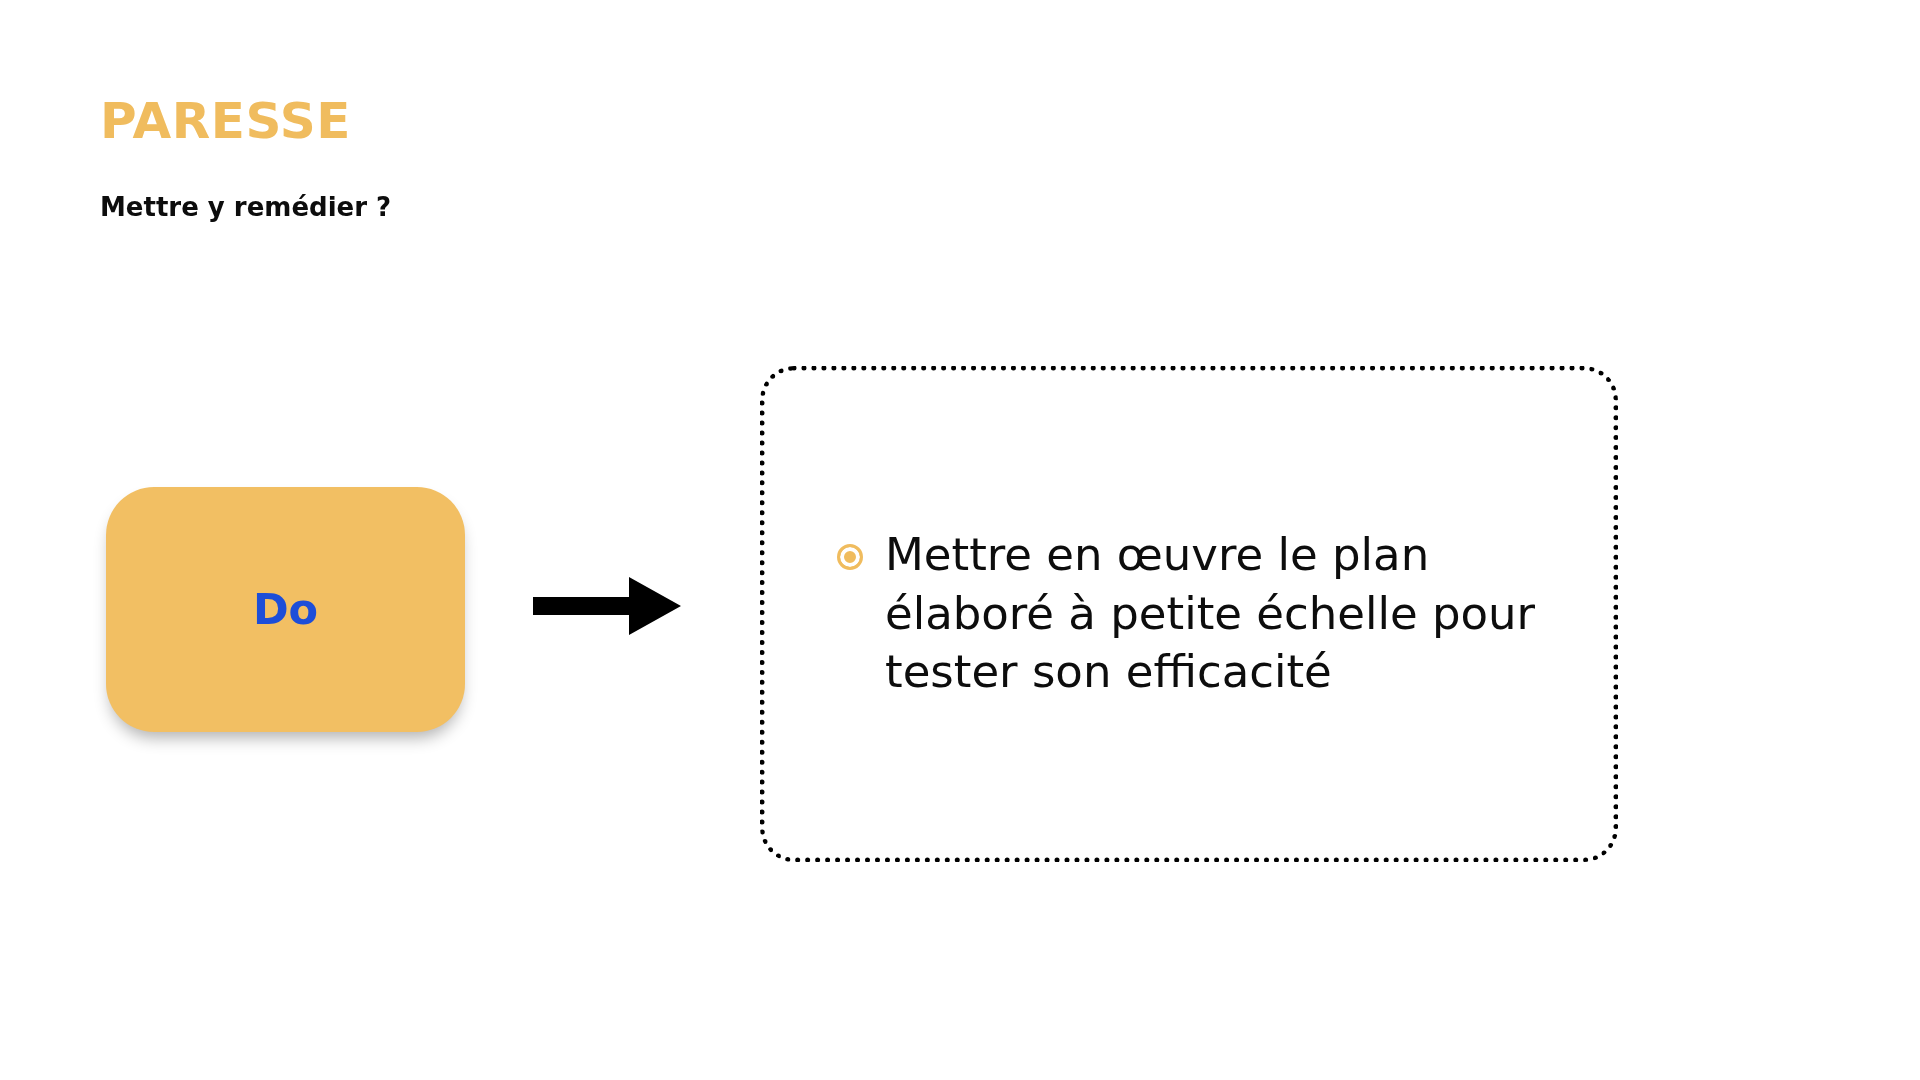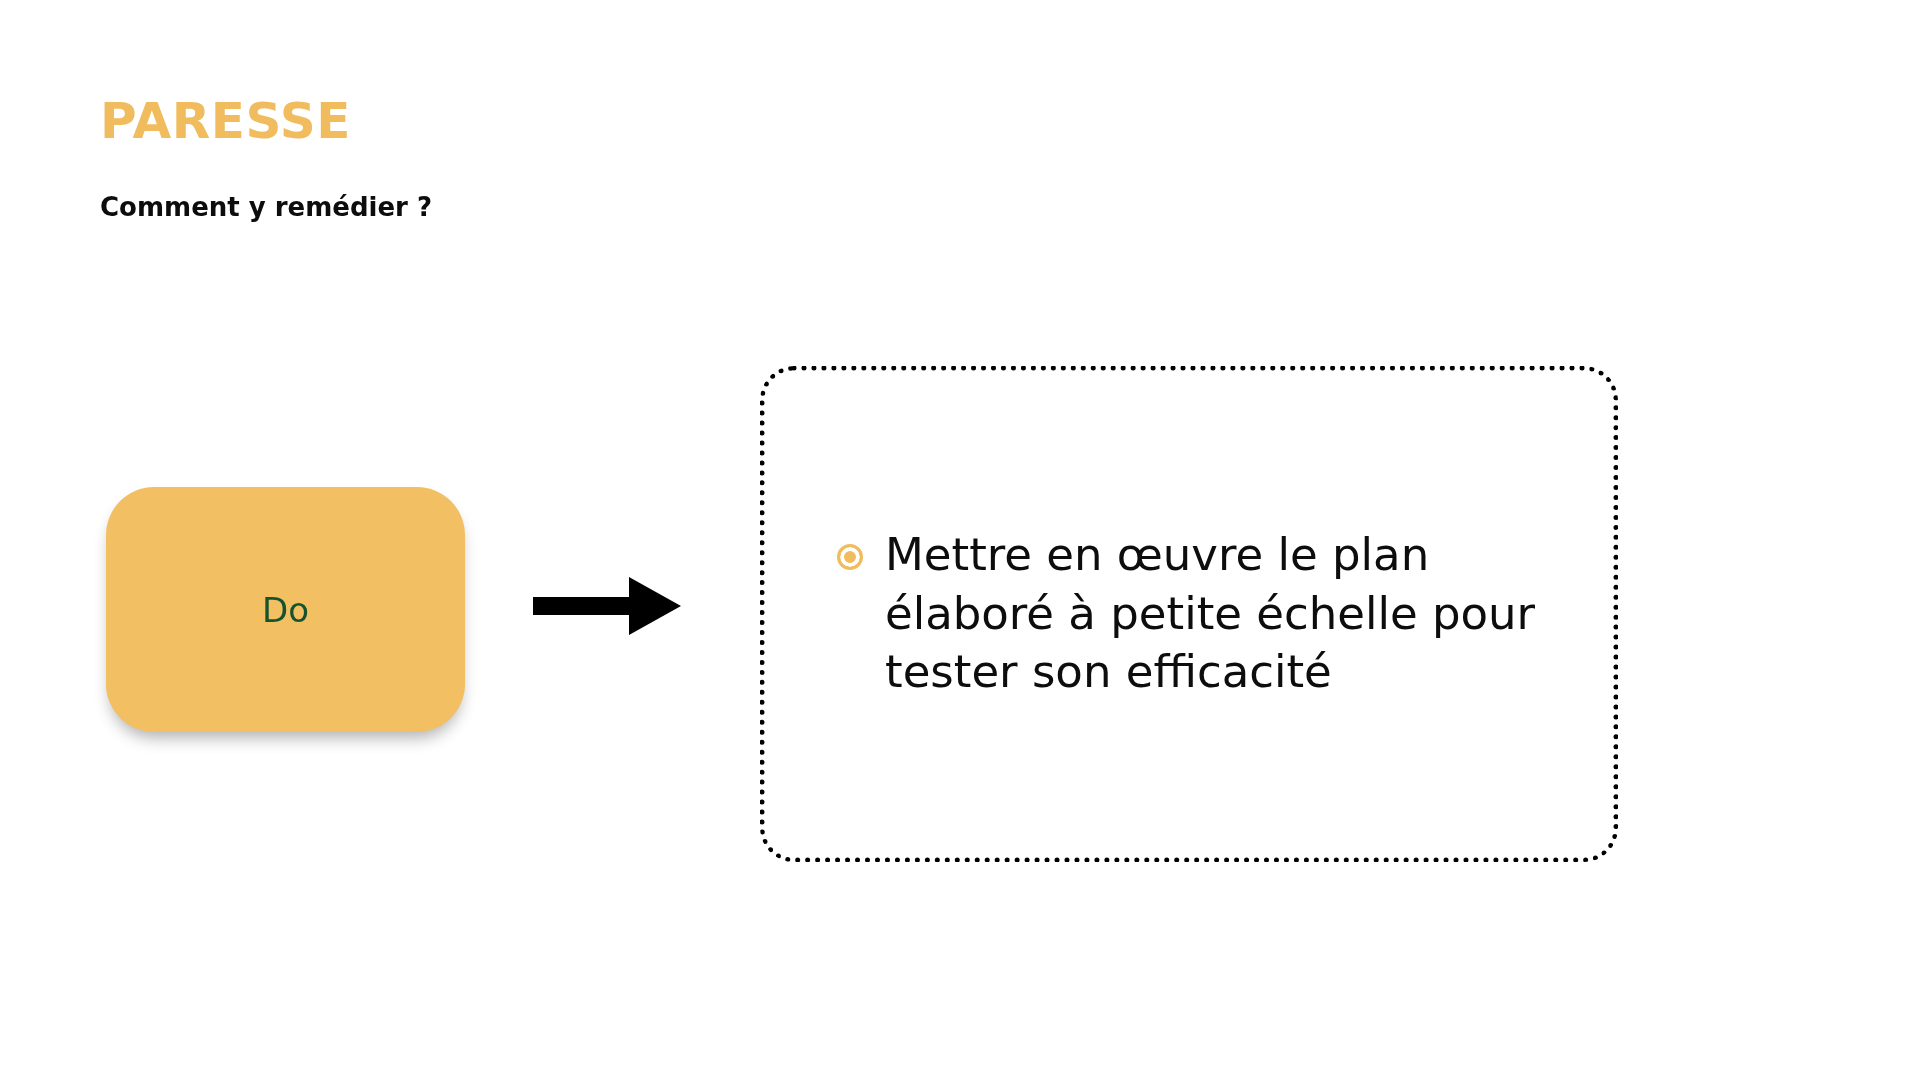--- a/index.html
+++ b/index.html
@@ -51,23 +51,23 @@
     height: 245px;
     background: #F2BF63;
     border-radius: 48px;
     box-shadow: 0 10px 16px -4px rgba(0,0,0,0.30);
     display: flex;
     align-items: center;
     justify-content: center;
   }
   #stage-box-label {
     font-family: "DejaVu Sans", sans-serif;
-    font-weight: normal;
-    font-size: 34px;
-    color: #14532d;
+    font-weight: bold;
+    font-size: 43px;
+    color: #1d4ed8;
     line-height: 1;
   }
 
   
   #flow-arrow {
     position: absolute;
     left: 533px;
     top: 575px;
     width: 148px;
     height: 62px;
@@ -116,21 +116,21 @@
     line-height: 1.30;
     color: #0d0d0d;
     max-width: 660px;
   }
 </style>
 </head>
 <body>
 
 <div id="slide-header">
   <h1 id="page-title">PARESSE</h1>
-  <h2 id="page-subtitle">Comment y remédier ?</h2>
+  <h2 id="page-subtitle">Mettre y remédier ?</h2>
 </div>
 
 <div id="stage-box">
   <span id="stage-box-label">Do</span>
 </div>
 
 <div id="flow-arrow">
   <svg width="148" height="62" viewBox="0 0 148 62" xmlns="http://www.w3.org/2000/svg" aria-hidden="true">
     <path d="M0 22 L96 22 L96 2 L148 31 L96 60 L96 40 L0 40 Z" fill="#000000"></path>
   </svg>

